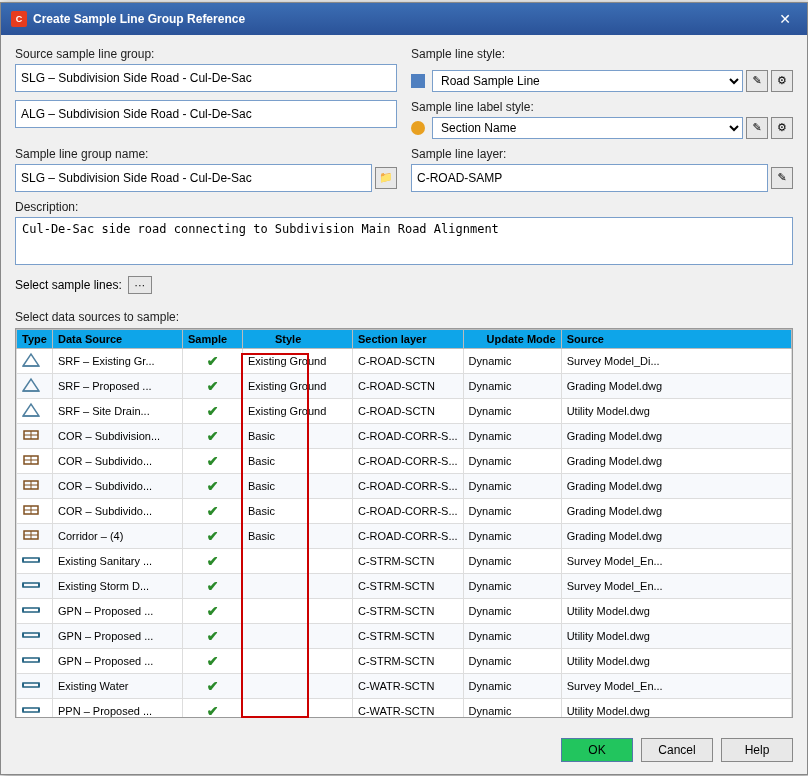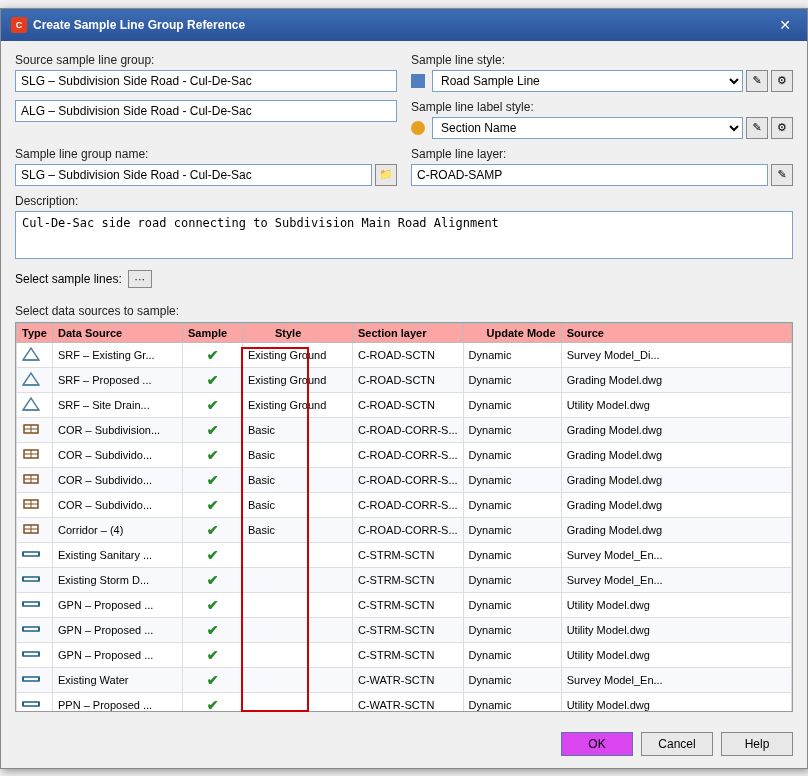--- a/index.html
+++ b/index.html
@@ -76,21 +76,21 @@
     .input-row {
       display: flex;
       align-items: center;
       gap: 3px;
     }
     input[type="text"] {
       border: 1px solid #7a9fcb;
       background: white;
       padding: 3px 5px;
       font-size: 12px;
-      height: 22px;
+      height: 28px;
       flex: 1;
     }
     select {
       border: 1px solid #7a9fcb;
       background: white;
       padding: 2px 4px;
       font-size: 12px;
       height: 22px;
       flex: 1;
     }
@@ -143,21 +143,21 @@
       overflow-y: auto;
       max-height: 390px;
       position: relative;
     }
     table {
       width: 100%;
       border-collapse: collapse;
       font-size: 11px;
     }
     thead tr {
-      background: #fca5a5;
+      background: #0ea5e9;
     }
     thead th {
       border: 1px solid #bbb;
       padding: 3px 5px;
       text-align: left;
       font-weight: 600;
       white-space: nowrap;
     }
     tbody tr:nth-child(even) { background: #f7f9fc; }
     tbody tr:nth-child(odd) { background: white; }
@@ -184,21 +184,21 @@
     }
     .footer-btn {
       width: 72px;
       height: 24px;
       border: 1px solid #888;
       background: #e8e8e8;
       cursor: pointer;
       font-size: 12px;
     }
     .footer-btn.primary {
-      background: #d946ef;
+      background: #22c55e;
       border-color: #5577aa;
     }
     .sample-layer-input {
       flex: 1;
       border: 1px solid #7a9fcb;
       background: white;
       padding: 3px 5px;
       font-size: 12px;
       height: 22px;
     }

